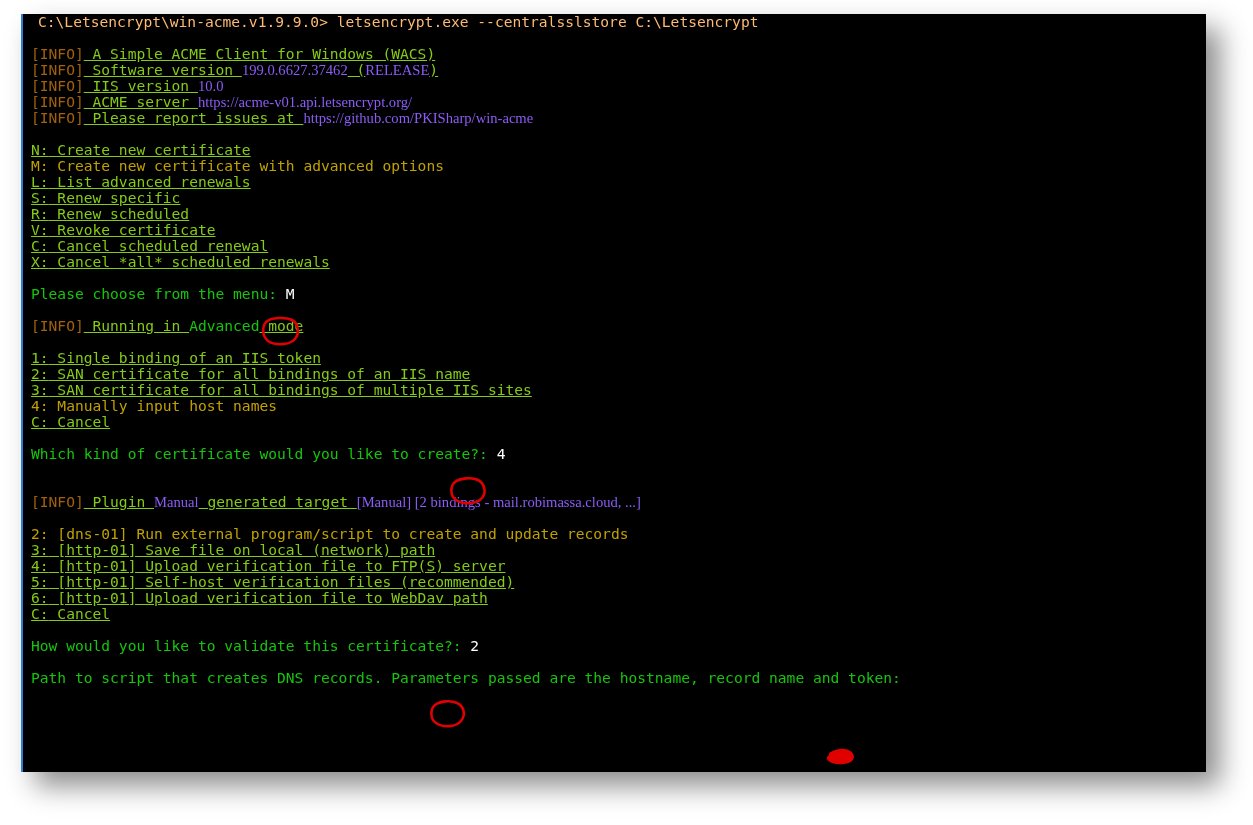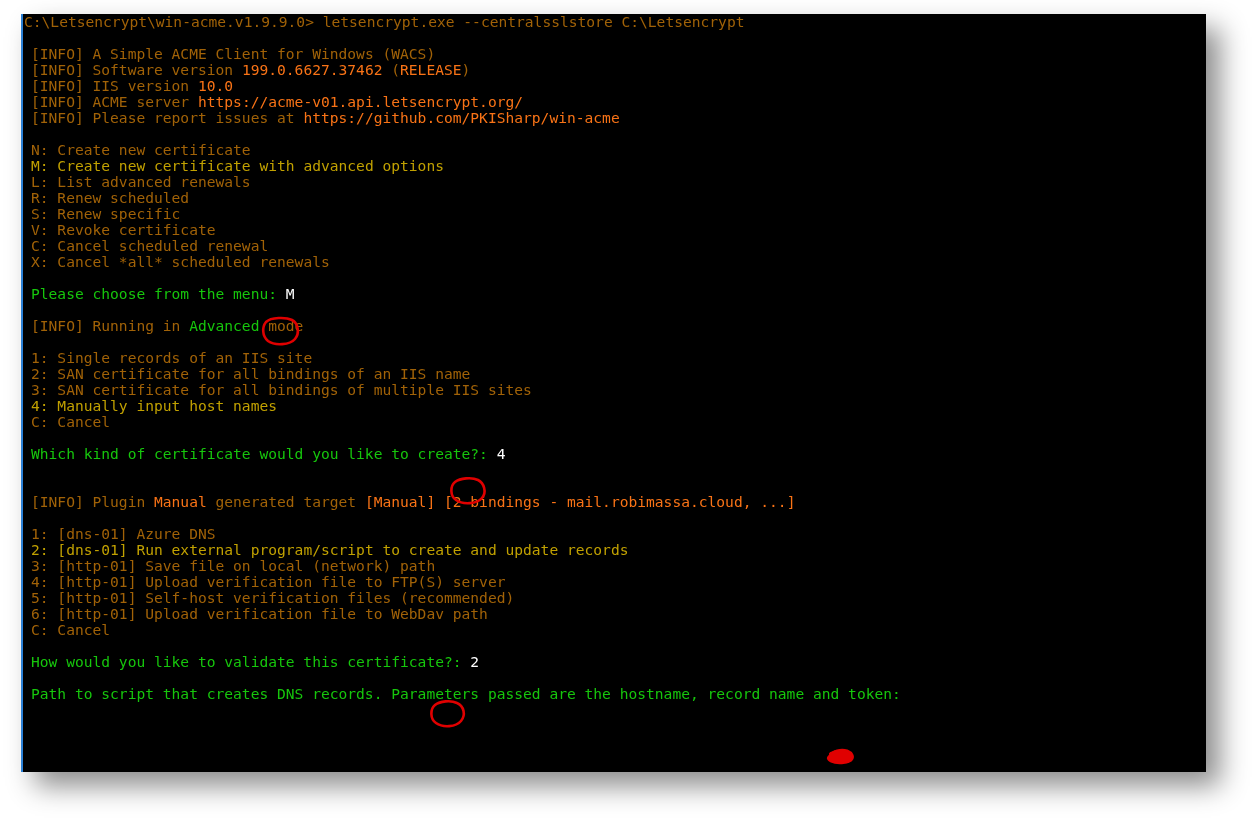--- a/index.html
+++ b/index.html
@@ -46,29 +46,29 @@
   .line {
     font-family: "DejaVu Sans Mono", "Liberation Mono", monospace;
     font-size: 14.6px;
     line-height: 16px;
     white-space: pre;
     color: #cccccc;
     height: 16px;
     padding-left: 8px;
   }
   .line.first {
-    padding-left: 1px;
-    color: #a16207;
+    padding-left: 15px;
+    color: #fdba74;
   }
   .line.blank { color: transparent; }
-  .c-white   { color: #a16207; }
+  .c-white   { color: #84cc16; text-decoration: underline; }
   .c-grey    { color: #a16207; }
   .c-green   { color: #16c60c; }
   .c-yellow  { color: #c1a100; }
-  .c-cyan    { color: #f97316; }
+  .c-cyan    { color: #8b5cf6; font-family: Liberation Serif, serif; }
   .c-bright  { color: #ffffff; }
 
   
   .annot {
     position: absolute;
     pointer-events: none;
   }
   .annot svg { display: block; overflow: visible; }
   .scribble {
     position: absolute;
@@ -97,56 +97,55 @@
 
       <div class="line"><span class="c-grey">[INFO]</span><span class="c-white"> ACME server </span><span class="c-cyan">https://acme-v01.api.letsencrypt.org/</span></div>
 
       <div class="line"><span class="c-grey">[INFO]</span><span class="c-white"> Please report issues at </span><span class="c-cyan">https://github.com/PKISharp/win-acme</span></div>
 
       <div class="line blank"> </div>
 
       <div class="line"><span class="c-white">N:</span><span class="c-white"> Create new certificate</span></div>
       <div class="line"><span class="c-yellow">M:</span><span class="c-yellow"> Create new certificate with advanced options</span></div>
       <div class="line"><span class="c-white">L:</span><span class="c-white"> List advanced renewals</span></div>
+      <div class="line"><span class="c-white">S:</span><span class="c-white"> Renew specific</span></div>
       <div class="line"><span class="c-white">R:</span><span class="c-white"> Renew scheduled</span></div>
-      <div class="line"><span class="c-white">S:</span><span class="c-white"> Renew specific</span></div>
       <div class="line"><span class="c-white">V:</span><span class="c-white"> Revoke certificate</span></div>
       <div class="line"><span class="c-white">C:</span><span class="c-white"> Cancel scheduled renewal</span></div>
       <div class="line"><span class="c-white">X:</span><span class="c-white"> Cancel *all* scheduled renewals</span></div>
 
       <div class="line blank"> </div>
 
       <div class="line"><span class="c-green">Please choose from the menu: </span><span class="c-bright">M</span></div>
 
       <div class="line blank"> </div>
 
       <div class="line"><span class="c-grey">[INFO]</span><span class="c-white"> Running in </span><span class="c-green">Advanced</span><span class="c-white"> mode</span></div>
 
       <div class="line blank"> </div>
 
-      <div class="line"><span class="c-white">1:</span><span class="c-white"> Single records of an IIS site</span></div>
+      <div class="line"><span class="c-white">1:</span><span class="c-white"> Single binding of an IIS token</span></div>
       <div class="line"><span class="c-white">2:</span><span class="c-white"> SAN certificate for all bindings of an IIS name</span></div>
       <div class="line"><span class="c-white">3:</span><span class="c-white"> SAN certificate for all bindings of multiple IIS sites</span></div>
       <div class="line"><span class="c-yellow">4:</span><span class="c-yellow"> Manually input host names</span></div>
       <div class="line"><span class="c-white">C:</span><span class="c-white"> Cancel</span></div>
 
       <div class="line blank"> </div>
 
       <div class="line"><span class="c-green">Which kind of certificate would you like to create?: </span><span class="c-bright">4</span></div>
 
       <div class="line blank"> </div>
 
 
       <div class="line blank"> </div>
 
       <div class="line"><span class="c-grey">[INFO]</span><span class="c-white"> Plugin </span><span class="c-cyan">Manual</span><span class="c-white"> generated target </span><span class="c-cyan">[Manual] [2 bindings - mail.robimassa.cloud, ...]</span></div>
 
       <div class="line blank"> </div>
 
-      <div class="line"><span class="c-white">1:</span><span class="c-white"> [dns-01] Azure DNS</span></div>
       <div class="line"><span class="c-yellow">2:</span><span class="c-yellow"> [dns-01] Run external program/script to create and update records</span></div>
       <div class="line"><span class="c-white">3:</span><span class="c-white"> [http-01] Save file on local (network) path</span></div>
       <div class="line"><span class="c-white">4:</span><span class="c-white"> [http-01] Upload verification file to FTP(S) server</span></div>
       <div class="line"><span class="c-white">5:</span><span class="c-white"> [http-01] Self-host verification files (recommended)</span></div>
       <div class="line"><span class="c-white">6:</span><span class="c-white"> [http-01] Upload verification file to WebDav path</span></div>
       <div class="line"><span class="c-white">C:</span><span class="c-white"> Cancel</span></div>
 
       <div class="line blank"> </div>
 
       <div class="line"><span class="c-green">How would you like to validate this certificate?: </span><span class="c-bright">2</span></div>

